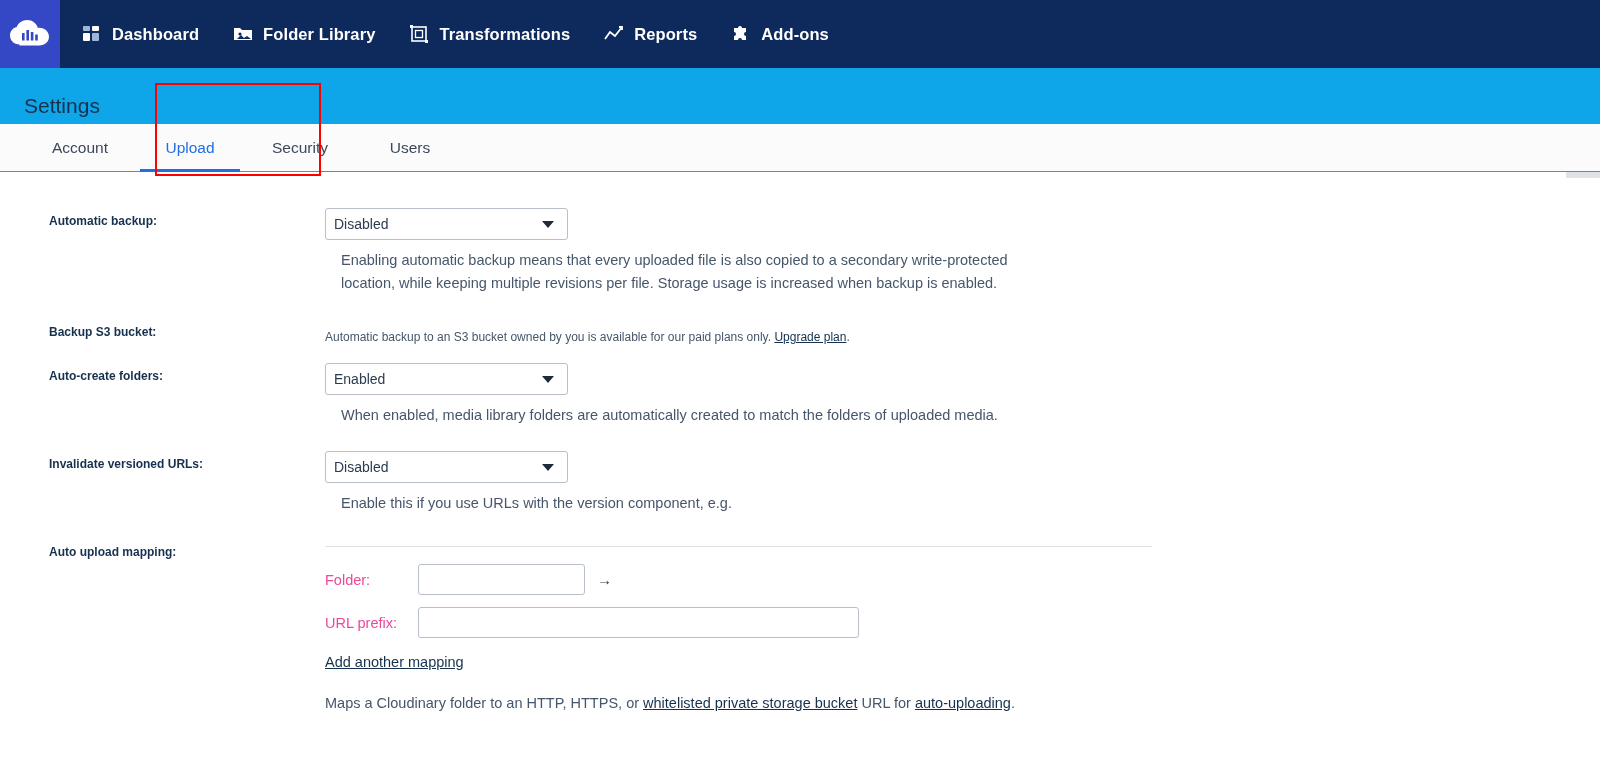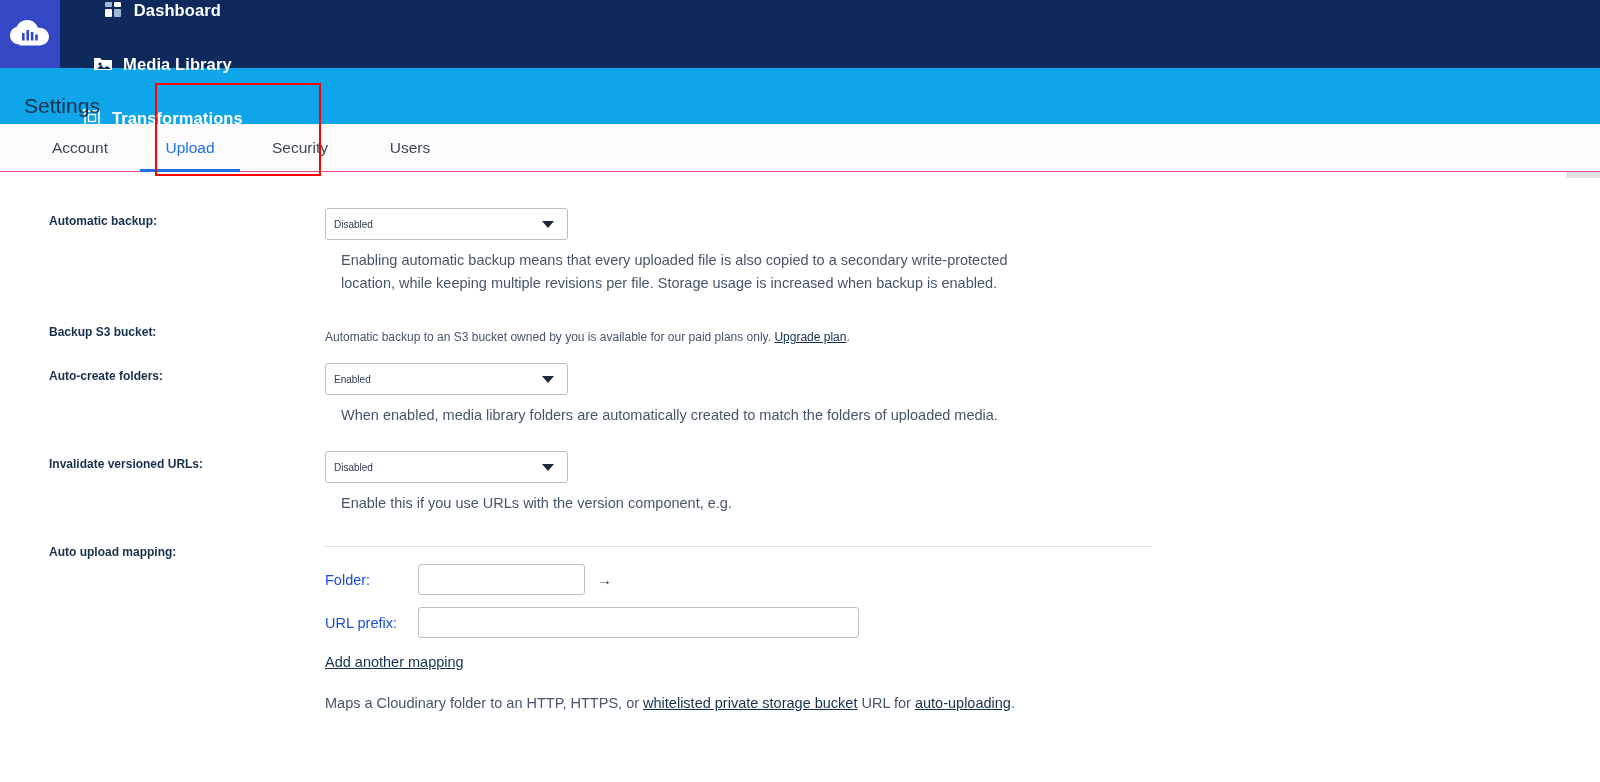--- a/index.html
+++ b/index.html
@@ -25,21 +25,20 @@
     display: flex;
     align-items: center;
     justify-content: center;
     flex: 0 0 60px;
   }
   .nav-items {
     display: flex;
     align-items: center;
     padding-left: 22px;
     gap: 34px;
-    flex-direction: column;
   }
   .nav-item {
     display: flex;
     align-items: center;
     gap: 10px;
     font-size: 16.5px;
     font-weight: bold;
     color: #ffffff;
     letter-spacing: .1px;
     cursor: pointer;
@@ -122,21 +121,21 @@
     font-weight: bold;
     padding-top: 6px;
   }
   .field-col {
     flex: 1;
   }
   select.sel, .sel {
     width: 243px;
     height: 32px;
     padding: 0 8px;
-    font-size: 10px;
+    font-size: 14px;
     color: #2b3b4f;
     border: 1px solid #b8bfc9;
     border-radius: 3px;
     background: #ffffff;
     appearance: none;
     -webkit-appearance: none;
     position: relative;
     display: flex;
     align-items: center;
     cursor: pointer;
@@ -179,21 +178,21 @@
     padding-top: 17px;
   }
   .map-row {
     display: flex;
     align-items: center;
     margin-bottom: 12px;
   }
   .map-label {
     width: 93px;
     font-size: 14.5px;
-    color: #1d4ed8;
+    color: #ec4899;
   }
   .txt {
     height: 31px;
     border: 1px solid #b8bfc9;
     border-radius: 3px;
     background: #fff;
     font-size: 14px;
     padding: 0 8px;
     font-family: "Liberation Sans", sans-serif;
     color: #2b3b4f;
@@ -256,21 +255,21 @@
     </div>
 
     <div class="nav-item">
       <span class="nav-icon">
         <svg width="20" height="18" viewBox="0 0 20 18">
             <path d="M1 3h6l2 2h10v10H1z" fill="#ffffff"></path>
             <circle cx="7" cy="9" r="1.6" fill="#0e2a5c"></circle>
             <path d="M4 14l4-4 3 3 3-2 4 3z" fill="#0e2a5c"></path>
           </svg>
       </span>
-      <span>Media Library</span>
+      <span>Folder Library</span>
     </div>
 
     <div class="nav-item">
       <span class="nav-icon">
         <svg width="20" height="20" viewBox="0 0 20 20">
             <rect x="3" y="3" width="14" height="14" fill="none" stroke="#ffffff" stroke-width="1.6"></rect>
             <rect x="6.5" y="6.5" width="7" height="7" fill="none" stroke="#ffffff" stroke-width="1.3"></rect>
             <rect x="1" y="1" width="3" height="3" fill="#ffffff"></rect>
             <rect x="16" y="16" width="3" height="3" fill="#ffffff"></rect>
           </svg>

